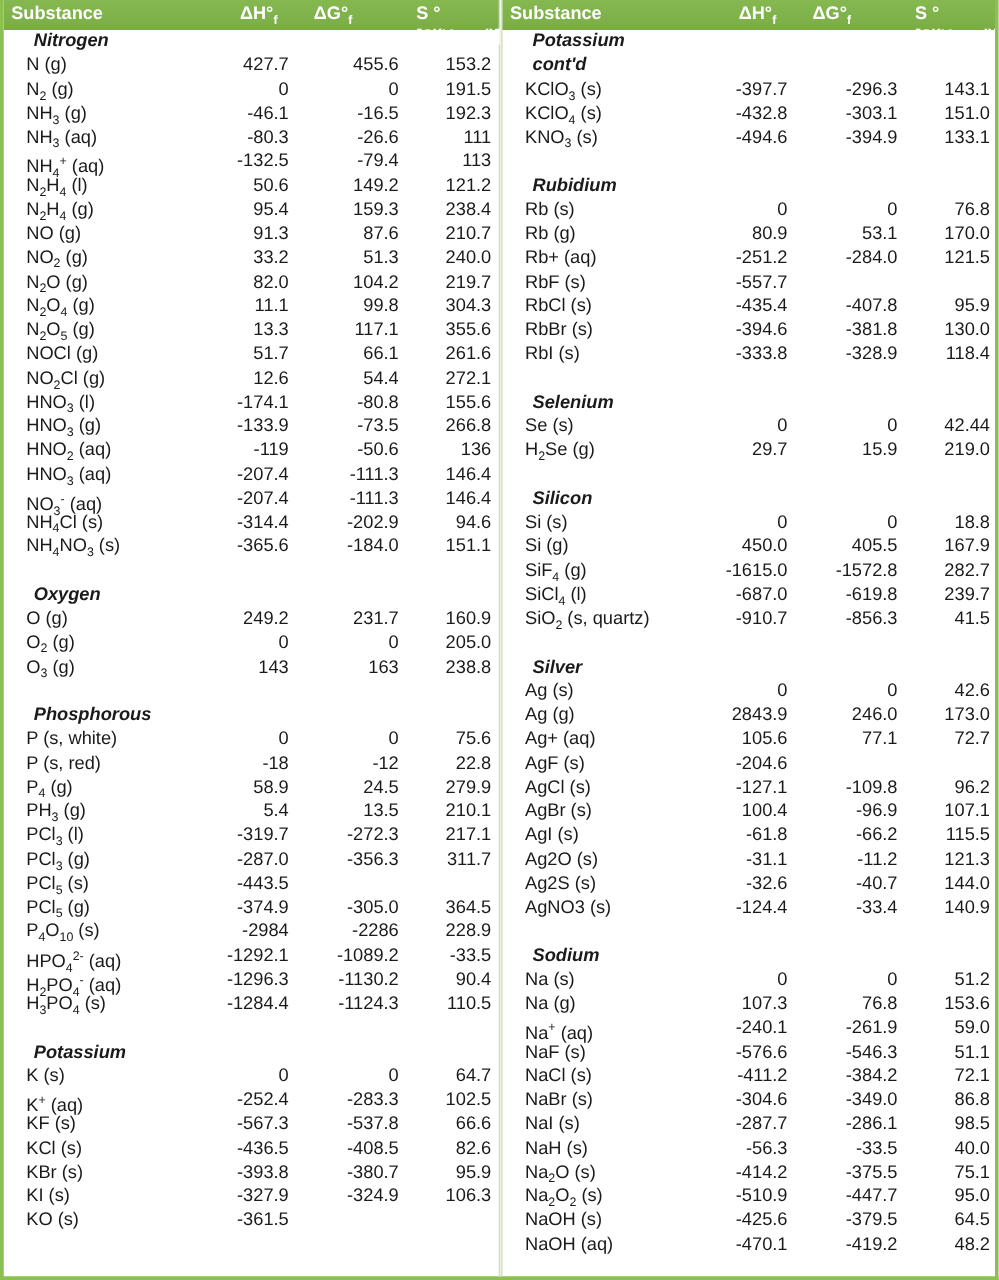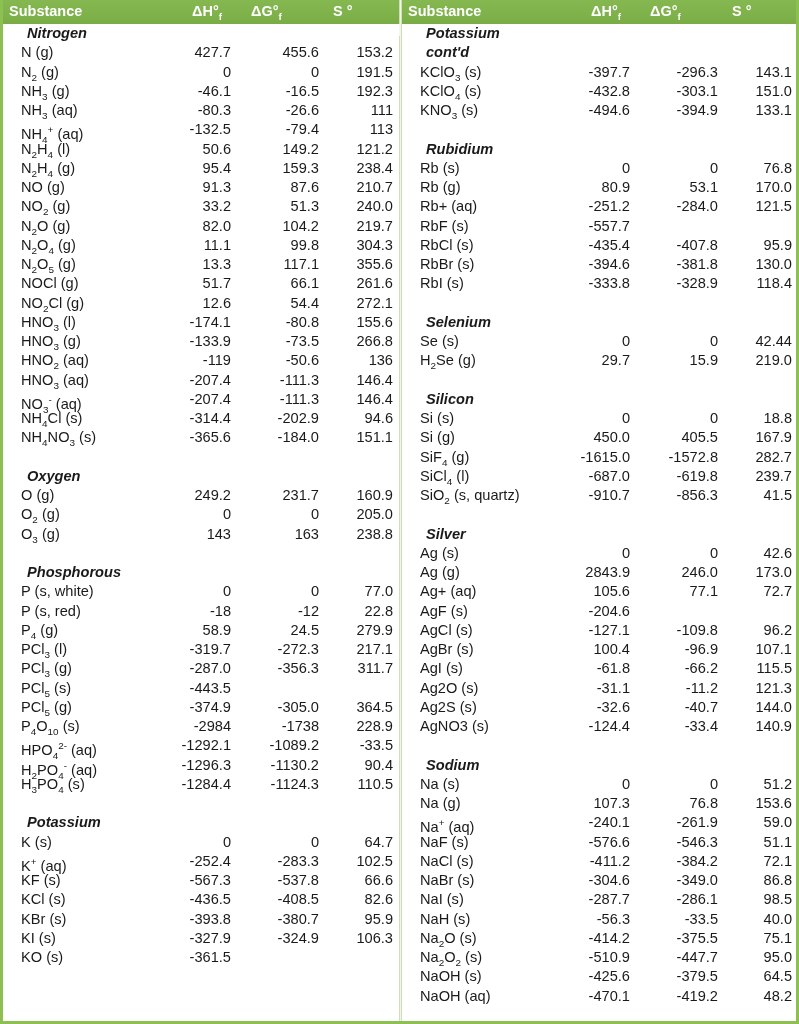--- a/index.html
+++ b/index.html
@@ -271,35 +271,41 @@
           <span class="c-num c-s">238.8</span>
         </div>
         <div class="row spacer"></div>
         <div class="row group">
           <span class="c-name">Phosphorous</span>
         </div>
         <div class="row">
           <span class="c-name">P (s, white)</span>
           <span class="c-num c-dh">0</span>
           <span class="c-num c-dg">0</span>
-          <span class="c-num c-s">77.0</span>
+          <span class="c-num c-s">75.6</span>
         </div>
         <div class="row">
           <span class="c-name">P (s, red)</span>
           <span class="c-num c-dh">-18</span>
           <span class="c-num c-dg">-12</span>
           <span class="c-num c-s">22.8</span>
         </div>
         <div class="row">
           <span class="c-name">P<sub>4</sub> (g)</span>
           <span class="c-num c-dh">58.9</span>
           <span class="c-num c-dg">24.5</span>
           <span class="c-num c-s">279.9</span>
         </div>
         <div class="row">
+          <span class="c-name">PH<sub>3</sub> (g)</span>
+          <span class="c-num c-dh">5.4</span>
+          <span class="c-num c-dg">13.5</span>
+          <span class="c-num c-s">210.1</span>
+        </div>
+        <div class="row">
           <span class="c-name">PCl<sub>3</sub> (l)</span>
           <span class="c-num c-dh">-319.7</span>
           <span class="c-num c-dg">-272.3</span>
           <span class="c-num c-s">217.1</span>
         </div>
         <div class="row">
           <span class="c-name">PCl<sub>3</sub> (g)</span>
           <span class="c-num c-dh">-287.0</span>
           <span class="c-num c-dg">-356.3</span>
           <span class="c-num c-s">311.7</span>
@@ -312,21 +318,21 @@
         </div>
         <div class="row">
           <span class="c-name">PCl<sub>5</sub> (g)</span>
           <span class="c-num c-dh">-374.9</span>
           <span class="c-num c-dg">-305.0</span>
           <span class="c-num c-s">364.5</span>
         </div>
         <div class="row">
           <span class="c-name">P<sub>4</sub>O<sub>10</sub> (s)</span>
           <span class="c-num c-dh">-2984</span>
-          <span class="c-num c-dg">-1738</span>
+          <span class="c-num c-dg">-2286</span>
           <span class="c-num c-s">228.9</span>
         </div>
         <div class="row">
           <span class="c-name">HPO<sub>4</sub><sup>2-</sup> (aq)</span>
           <span class="c-num c-dh">-1292.1</span>
           <span class="c-num c-dg">-1089.2</span>
           <span class="c-num c-s">-33.5</span>
         </div>
         <div class="row">
           <span class="c-name">H<sub>2</sub>PO<sub>4</sub><sup>-</sup> (aq)</span>

